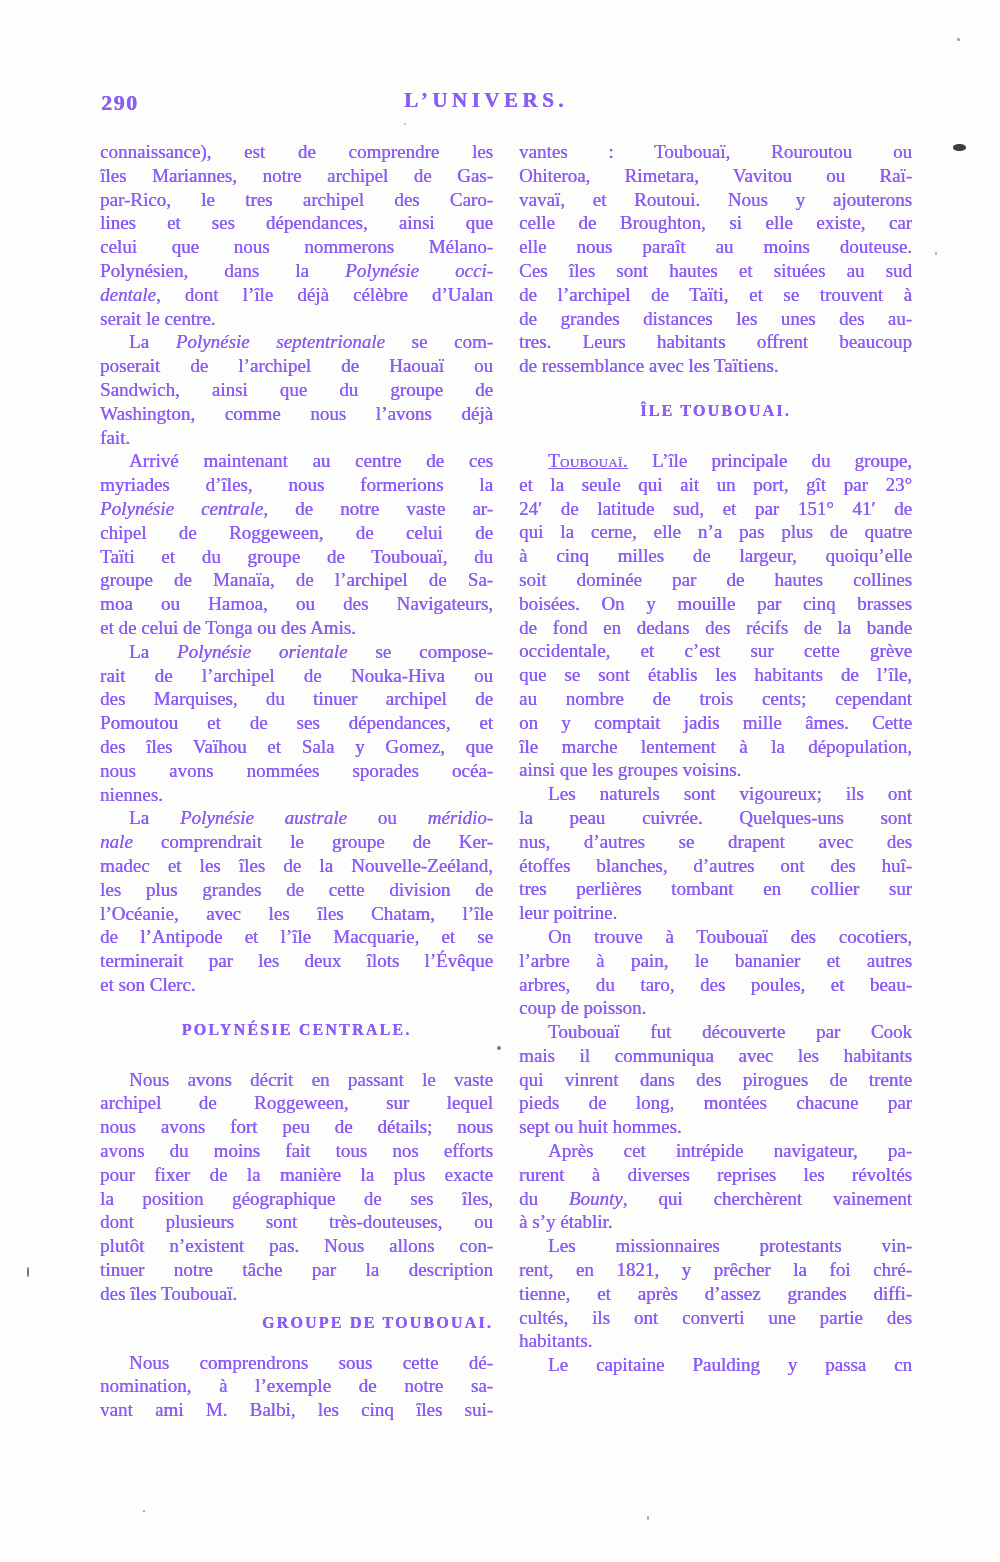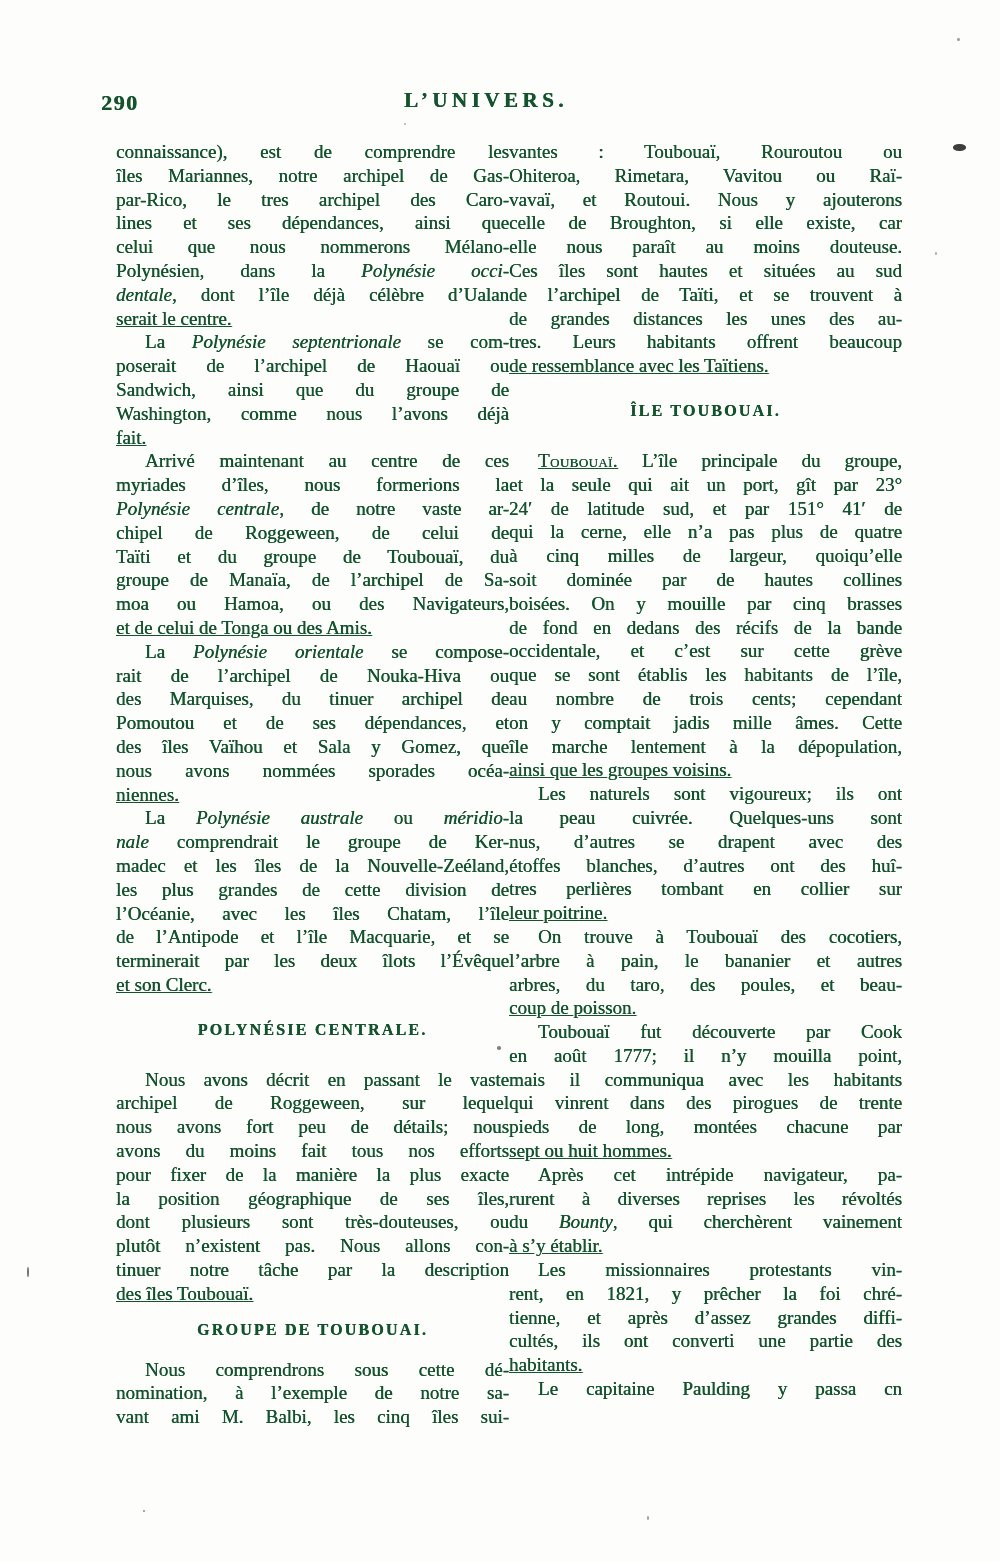--- a/index.html
+++ b/index.html
@@ -1,39 +1,39 @@
 <!DOCTYPE html>
 <html><head>
 <meta charset="utf-8">
 <style>
   html,body{margin:0;padding:0;background:#e9e9e7;}
   .page{
     position:relative;width:1000px;height:1562px;margin:0 auto;
-    background:#fdfdfc;color:#14532d;overflow:hidden;
+    background:#fdfdfc;color:#8b5cf6;overflow:hidden;
     font-family:"Liberation Serif","DejaVu Serif",serif;
   }
   .pagehead{position:absolute;top:88px;left:100px;width:812px;height:30px;}
   .pagenum{position:absolute;left:1px;top:2px;font-size:22px;font-weight:bold;letter-spacing:1.5px;text-shadow:0.4px 0 0 currentColor;}
   .runtitle{position:absolute;left:0;right:40px;top:0;text-align:center;font-size:21px;font-weight:bold;letter-spacing:4.5px;text-shadow:0.4px 0 0 currentColor;}
-  .cols{position:absolute;left:116px;top:140px;width:812px;display:flex;}
+  .cols{position:absolute;left:100px;top:140px;width:812px;display:flex;gap:26px;}
   .col{width:393px;}
   .para{margin:0;}
   .line{
     font-size:19px;line-height:23.8px;height:23.8px;overflow:hidden;
     text-align:justify;text-align-last:justify;-moz-text-align-last:justify;
     text-shadow:0.35px 0 0 currentColor;
     white-space:normal;
   }
-  .line.end{text-align-last:left;text-decoration:underline;-moz-text-align-last:left;}
+  .line.end{text-align-last:left;-moz-text-align-last:left;}
   .line.indent{text-indent:29px;}
   .heading{
     font-size:16px;font-weight:bold;letter-spacing:2.2px;text-align:center;
     margin:24px 0 29px;text-shadow:0.35px 0 0 currentColor;
   }
-  .heading.l2{margin:15px 0 19px;}
+  .heading.l2{margin:8px 0 19px;text-align:right;}
   sc{font-variant:small-caps;letter-spacing:0.4px;text-decoration:underline;}
   i{}
   .speck{position:absolute;background:#1c1c1c;border-radius:45%;}
 </style>
 </head>
 <body>
 
 <div class="page">
   <div class="pagehead">
     <span class="pagenum">290</span>
@@ -146,21 +146,20 @@
           <div class="line end">leur poitrine.</div>
         </div>
         <div class="para">
           <div class="line indent">On trouve à Toubouaï des cocotiers,</div>
           <div class="line">l’arbre à pain, le bananier et autres</div>
           <div class="line">arbres, du taro, des poules, et beau-</div>
           <div class="line end">coup de poisson.</div>
         </div>
         <div class="para">
           <div class="line indent">Toubouaï fut découverte par Cook</div>
-          <div class="line">en août 1777; il n’y mouilla point,</div>
           <div class="line">mais il communiqua avec les habitants</div>
           <div class="line">qui vinrent dans des pirogues de trente</div>
           <div class="line">pieds de long, montées chacune par</div>
           <div class="line end">sept ou huit hommes.</div>
         </div>
         <div class="para">
           <div class="line indent">Après cet intrépide navigateur, pa-</div>
           <div class="line">rurent à diverses reprises les révoltés</div>
           <div class="line">du <i>Bounty</i>, qui cherchèrent vainement</div>
           <div class="line end">à s’y établir.</div>

